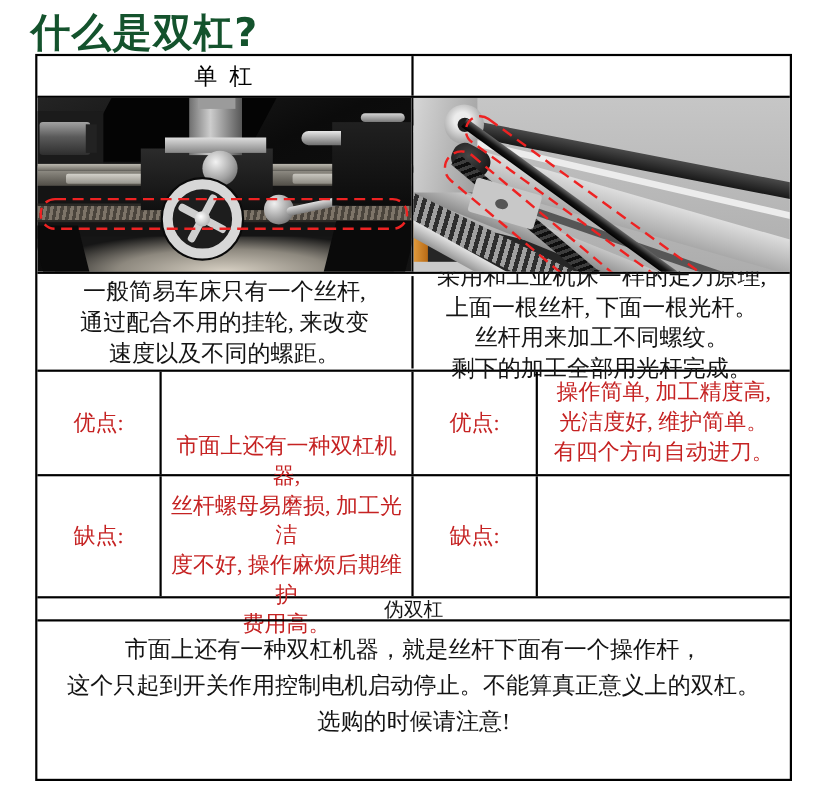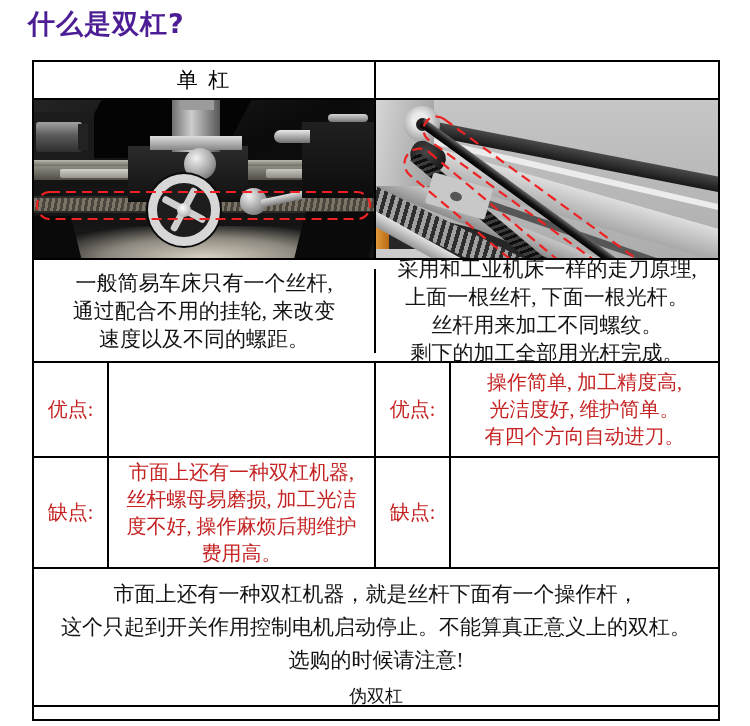--- a/index.html
+++ b/index.html
@@ -1,42 +1,42 @@
 <!DOCTYPE html>
 <html><head>
 <meta charset="utf-8">
 <style>
   * { margin:0; padding:0; box-sizing:border-box; }
   html,body { background:#ffffff; }
   body { width:750px; height:726px; font-family:"Liberation Serif","DejaVu Serif",serif; color:#111; }
   .page { position:relative; width:750px; height:726px; background:#fff; overflow:hidden; }
 
   .title { position:absolute; left:28px; top:6px; font-family:"DejaVu Sans","Liberation Sans",sans-serif;
-           font-size:27px; font-weight:700; color:#4c1d95; letter-spacing:1px; }
-
-  .cmp { position:absolute; left:32px; top:60px; width:688px; height:661px;
+           font-size:36px; font-weight:700; color:#14532d; letter-spacing:1px; }
+
+  .cmp { position:absolute; left:32px; top:49px; width:688px; height:661px;
          border:2px solid #000; display:flex; flex-direction:column; background:#fff; }
   .row { display:flex; border-bottom:2px solid #000; flex-shrink:0; }
   .row.last { border-bottom:none; }
   .half { width:342px; display:flex; }
   .half.first { border-right:2px solid #000; }
   .cell { display:flex; align-items:center; justify-content:center; text-align:center; width:100%; }
   .pre { white-space:pre-line; }
 
   .r-header { height:38px; }
   .r-image  { height:160px; }
-  .r-desc   { height:103px;align-items:center; }
+  .r-desc   { height:89px;align-items:center; }
   .r-pros   { height:95px; }
   .r-cons   { height:111px; }
   .r-pseudo { height:21px; }
   .r-footer { height:117px; }
 
   .header-cell { font-family:"DejaVu Sans","Liberation Sans",sans-serif; font-size:21px; color:#000; letter-spacing:2px; }
   .desc-cell   { font-size:21px; line-height:28px; color:#141414; }
-  .label-cell  { width:75px; flex:none; border-right:2px solid #000; font-size:20px; }
+  .label-cell  { width:113px; flex:none; border-right:2px solid #000; font-size:20px; }
   .value-cell  { flex:1; font-size:20px; line-height:27px; padding:0 6px; }
   .red  { color:#c52222; }
   .pseudo-cell { font-size:18px; line-height:20px; color:#141414; }
   .footer-cell { font-size:21px; line-height:33px; color:#141414; }
 
   .photo { position:relative; width:100%; height:100%; overflow:hidden; }
   .abs { position:absolute; }
   .photo svg { position:absolute; left:0; top:0; }
 
   
@@ -222,24 +222,24 @@
         <div class="cell value-cell red pre">市面上还有一种双杠机器,
 丝杆螺母易磨损, 加工光洁
 度不好, 操作麻烦后期维护
 费用高。</div>
       </div>
       <div class="half">
         <div class="cell label-cell red">缺点:</div>
       </div>
     </div>
 
+    <div class="row r-pseudo">
+      <div class="cell pseudo-cell">伪双杠</div>
+    </div>
+
     <div class="row r-footer last">
       <div class="cell footer-cell pre">市面上还有一种双杠机器，就是丝杆下面有一个操作杆，
 这个只起到开关作用控制电机启动停止。不能算真正意义上的双杠。
 选购的时候请注意!</div>
     </div>
 
-    <div class="row r-pseudo">
-      <div class="cell pseudo-cell">伪双杠</div>
-    </div>
-
   </div>
 </div>
 
 </body></html>

